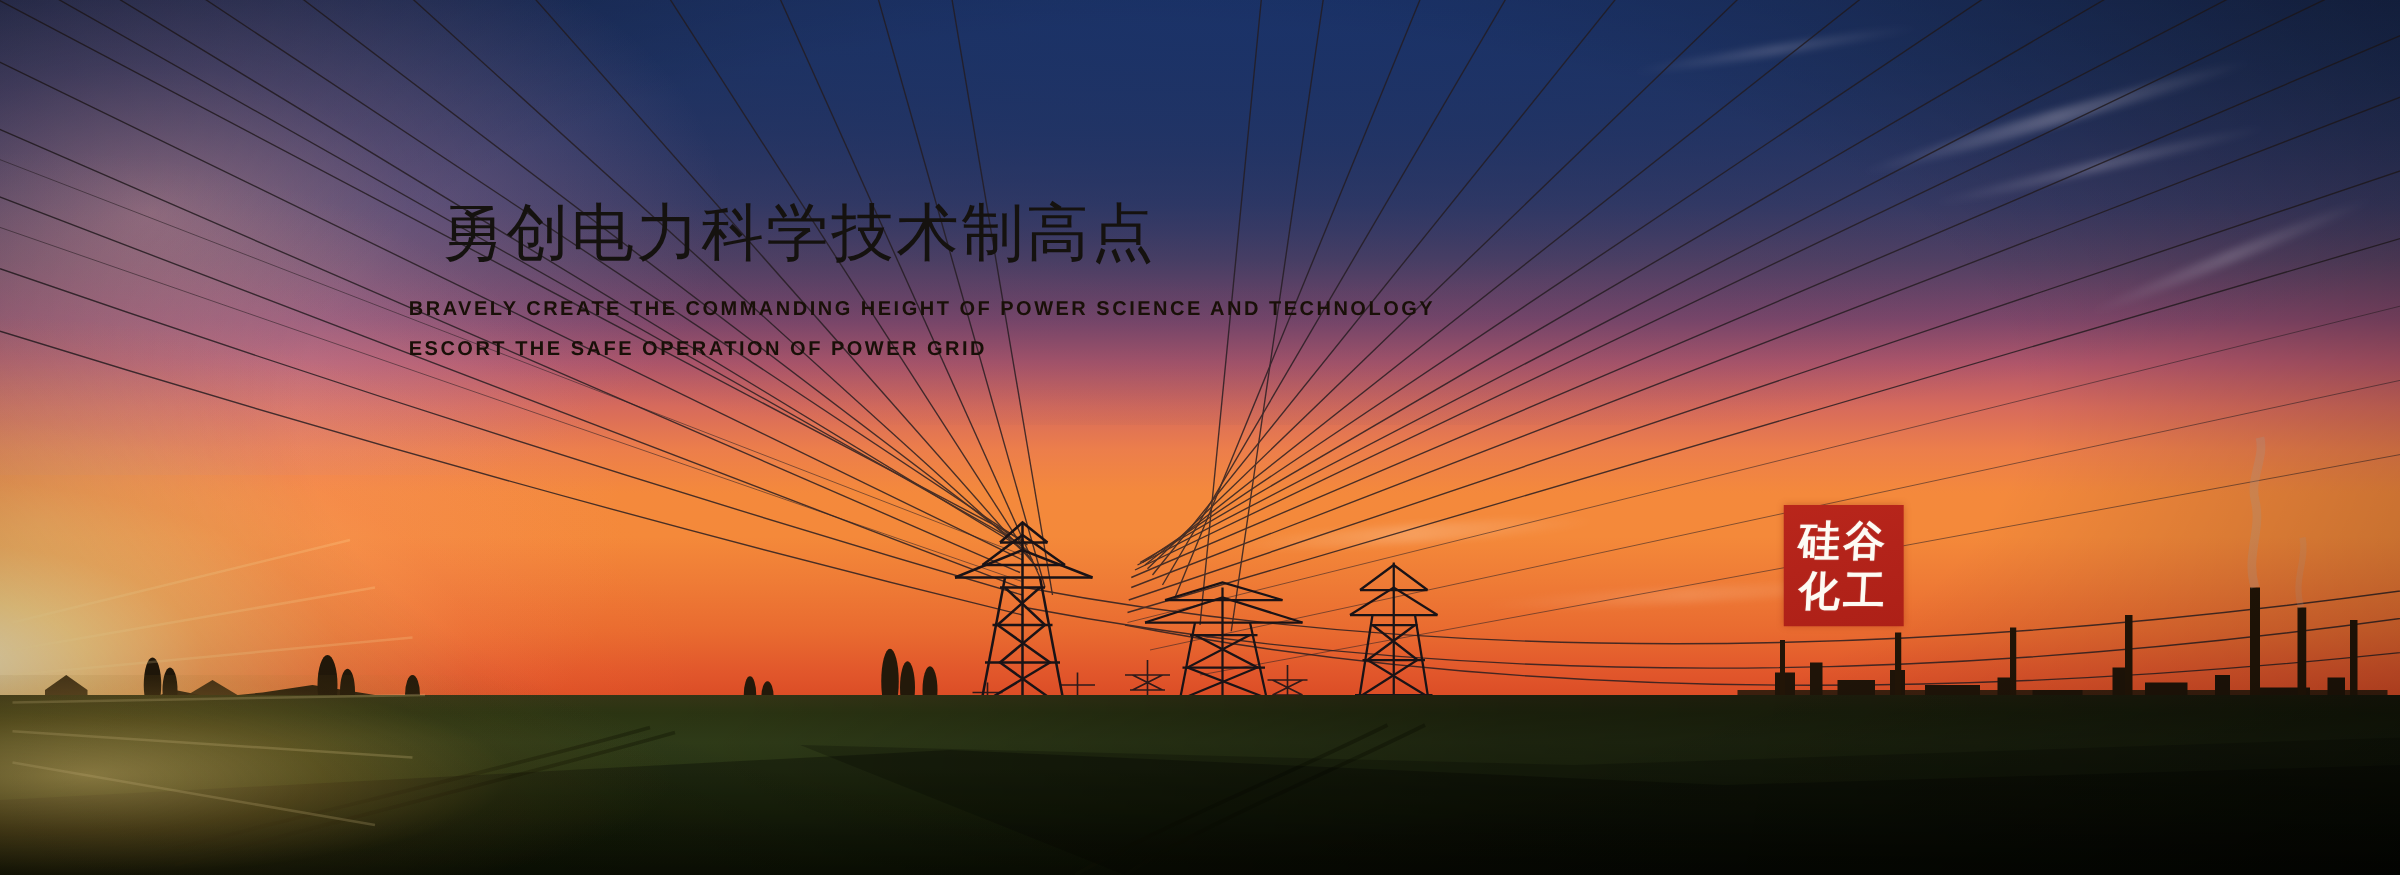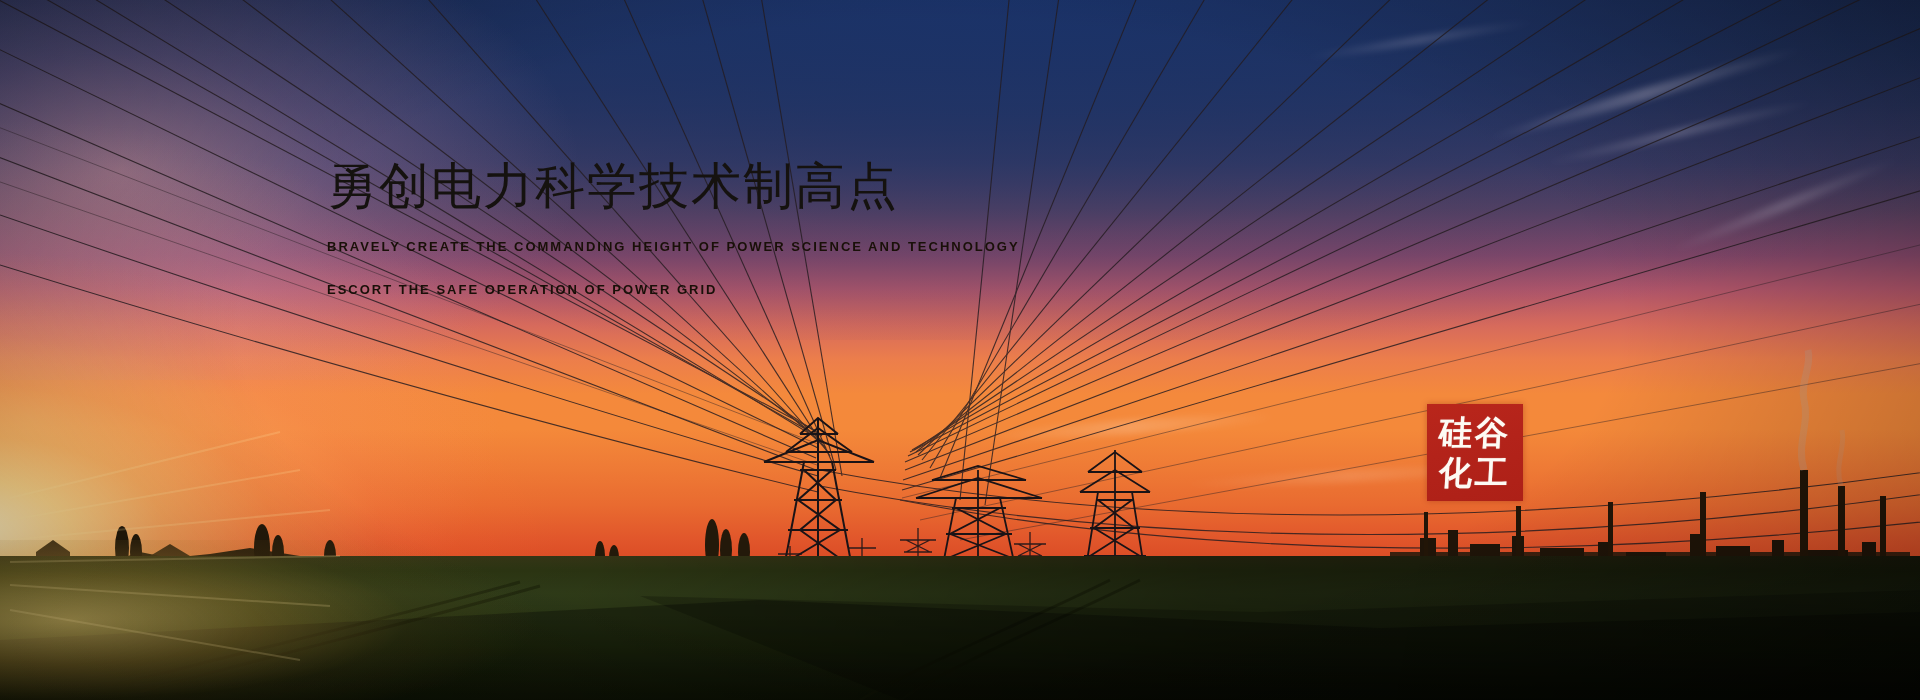--- a/index.html
+++ b/index.html
@@ -111,31 +111,32 @@
     position:absolute; left:327px; top:155px; width:900px;
   }
   .headline{
     font-family:"Liberation Sans","DejaVu Sans",sans-serif;
     font-size:50px;
     line-height:62px;
     letter-spacing:2px;
     color:#15120f;
     font-weight:400;
     white-space:nowrap;
+    margin-left:26px;
   }
   .sub{
     font-family:"Liberation Sans","DejaVu Sans",sans-serif;
-    font-size:13px;
+    font-size:16px;
     font-weight:bold;
     letter-spacing:2.0px;
     color:#191008;
     white-space:nowrap;
   }
   .sub1{ margin-top:22px; }
-  .sub2{ margin-top:28px; }
+  .sub2{ margin-top:14px; }
 
   
   .seal{
     position:absolute; left:1427px; top:404px;
     width:96px; height:97px;
     background:linear-gradient(165deg,#b9261b 0%,#b3231a 45%,#ad2017 100%);
     box-shadow:0 0 6px rgba(120,20,10,.35);
   }
   .seal-inner{
     position:absolute; inset:0;

